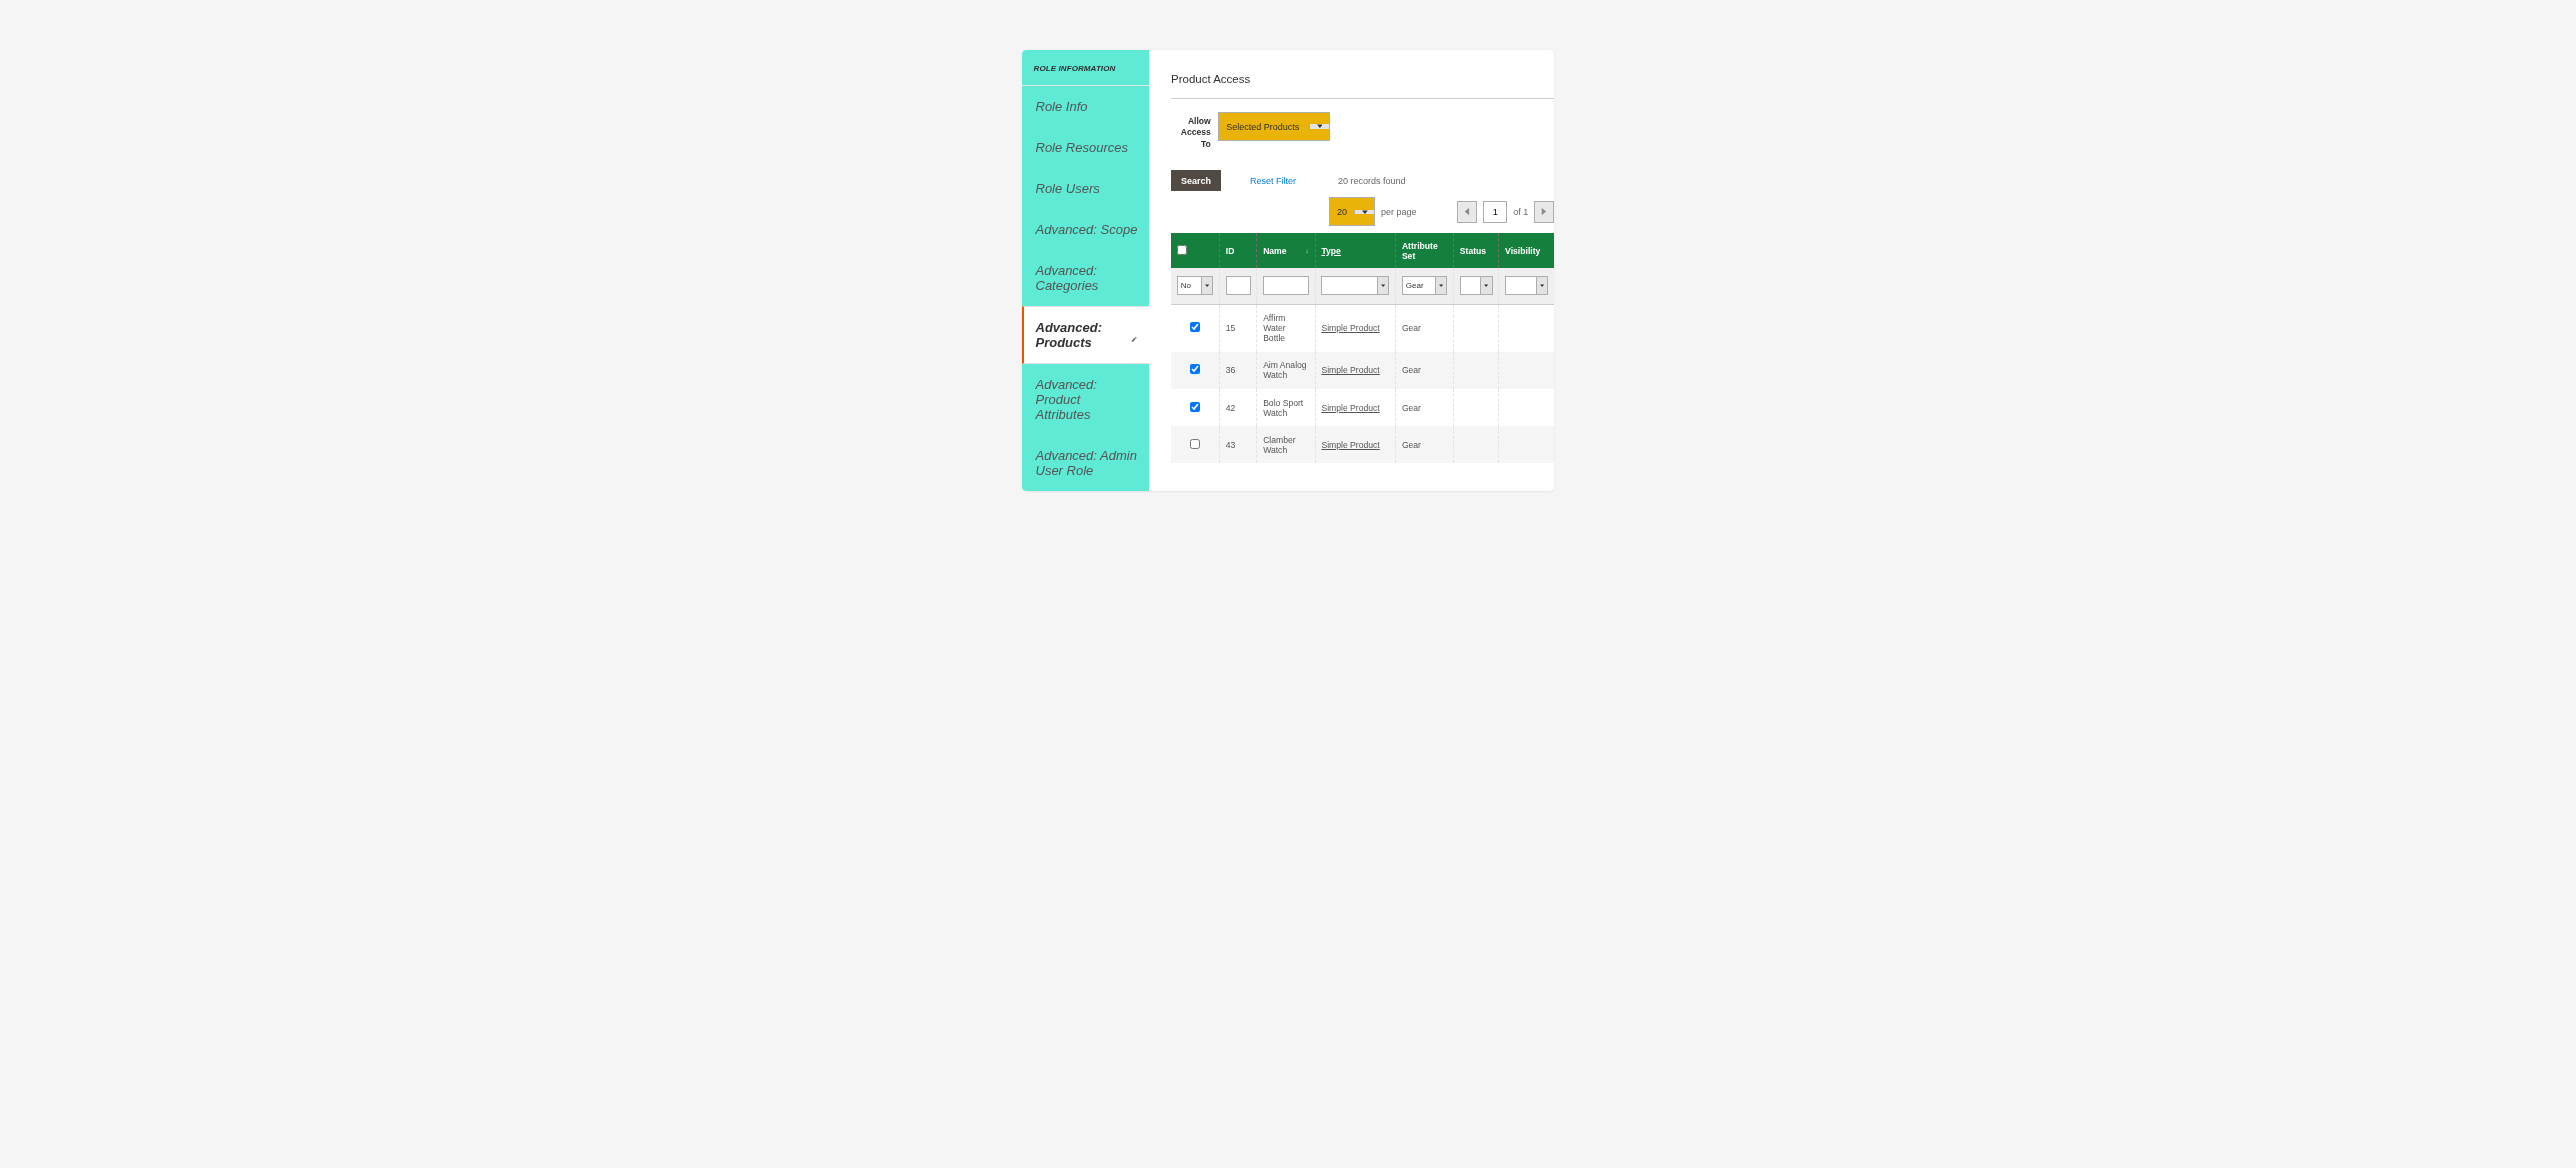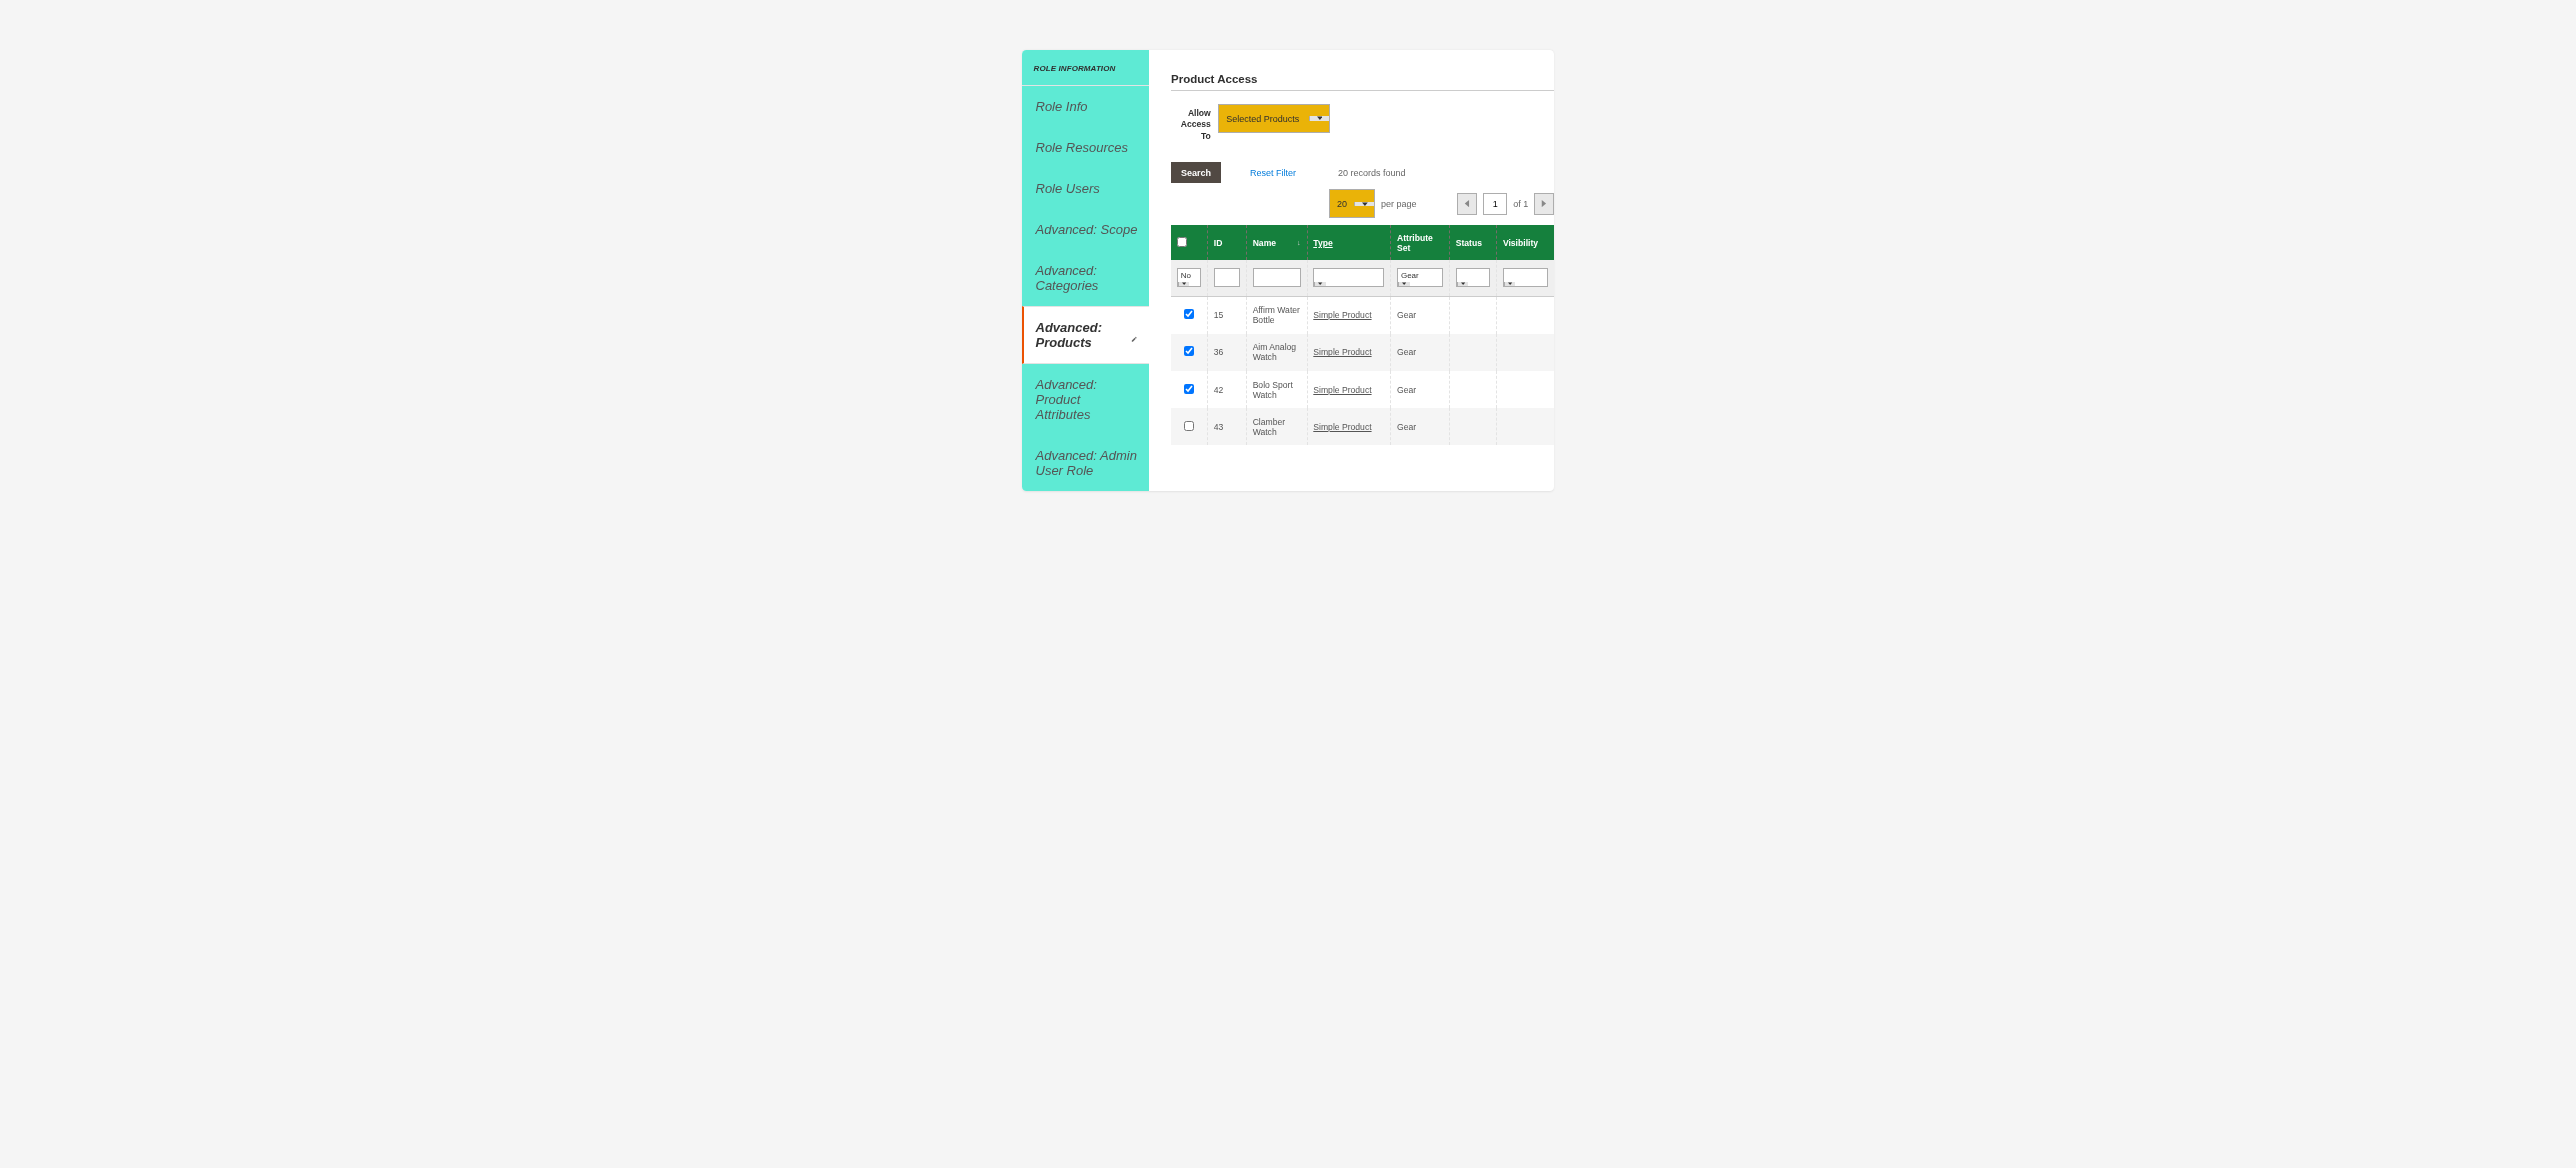--- a/index.html
+++ b/index.html
@@ -53,23 +53,23 @@
   border-bottom: 0.7px solid #e3e3e3;
 }
 .pencil { width: 8.6px; height: 8.6px; color: #666; }
 .content {
   flex: 1;
   padding: 23px 0 0 22px;
   overflow: hidden;
 }
 .section-title {
   font-size: 11.5px;
-  font-weight: 700;
+  font-weight: 400;
   color: #303030;
-  padding-bottom: 5px;
+  padding-bottom: 13px;
   border-bottom: 0.7px solid #ccc;
   margin-right: 0;
 }
 .form-row {
   display: flex;
   align-items: flex-start;
   margin: 13px 0 20px 0;
 }
 .form-label {
   width: 47px;
@@ -191,21 +191,20 @@
   height: 18.7px;
   border: 0.7px solid #adadad;
   font-size: 8.3px;
   padding: 0 2.9px;
 }
 .mini-select {
   display: flex;
   height: 18.7px;
   border: 0.7px solid #adadad;
   background: #fff;
-  flex-direction: column;
 }
 .mini-select span {
   flex: 1;
   font-size: 8px;
   padding: 0 2.9px;
   display: flex;
   align-items: center;
   color: #333;
   overflow: hidden;
 }

